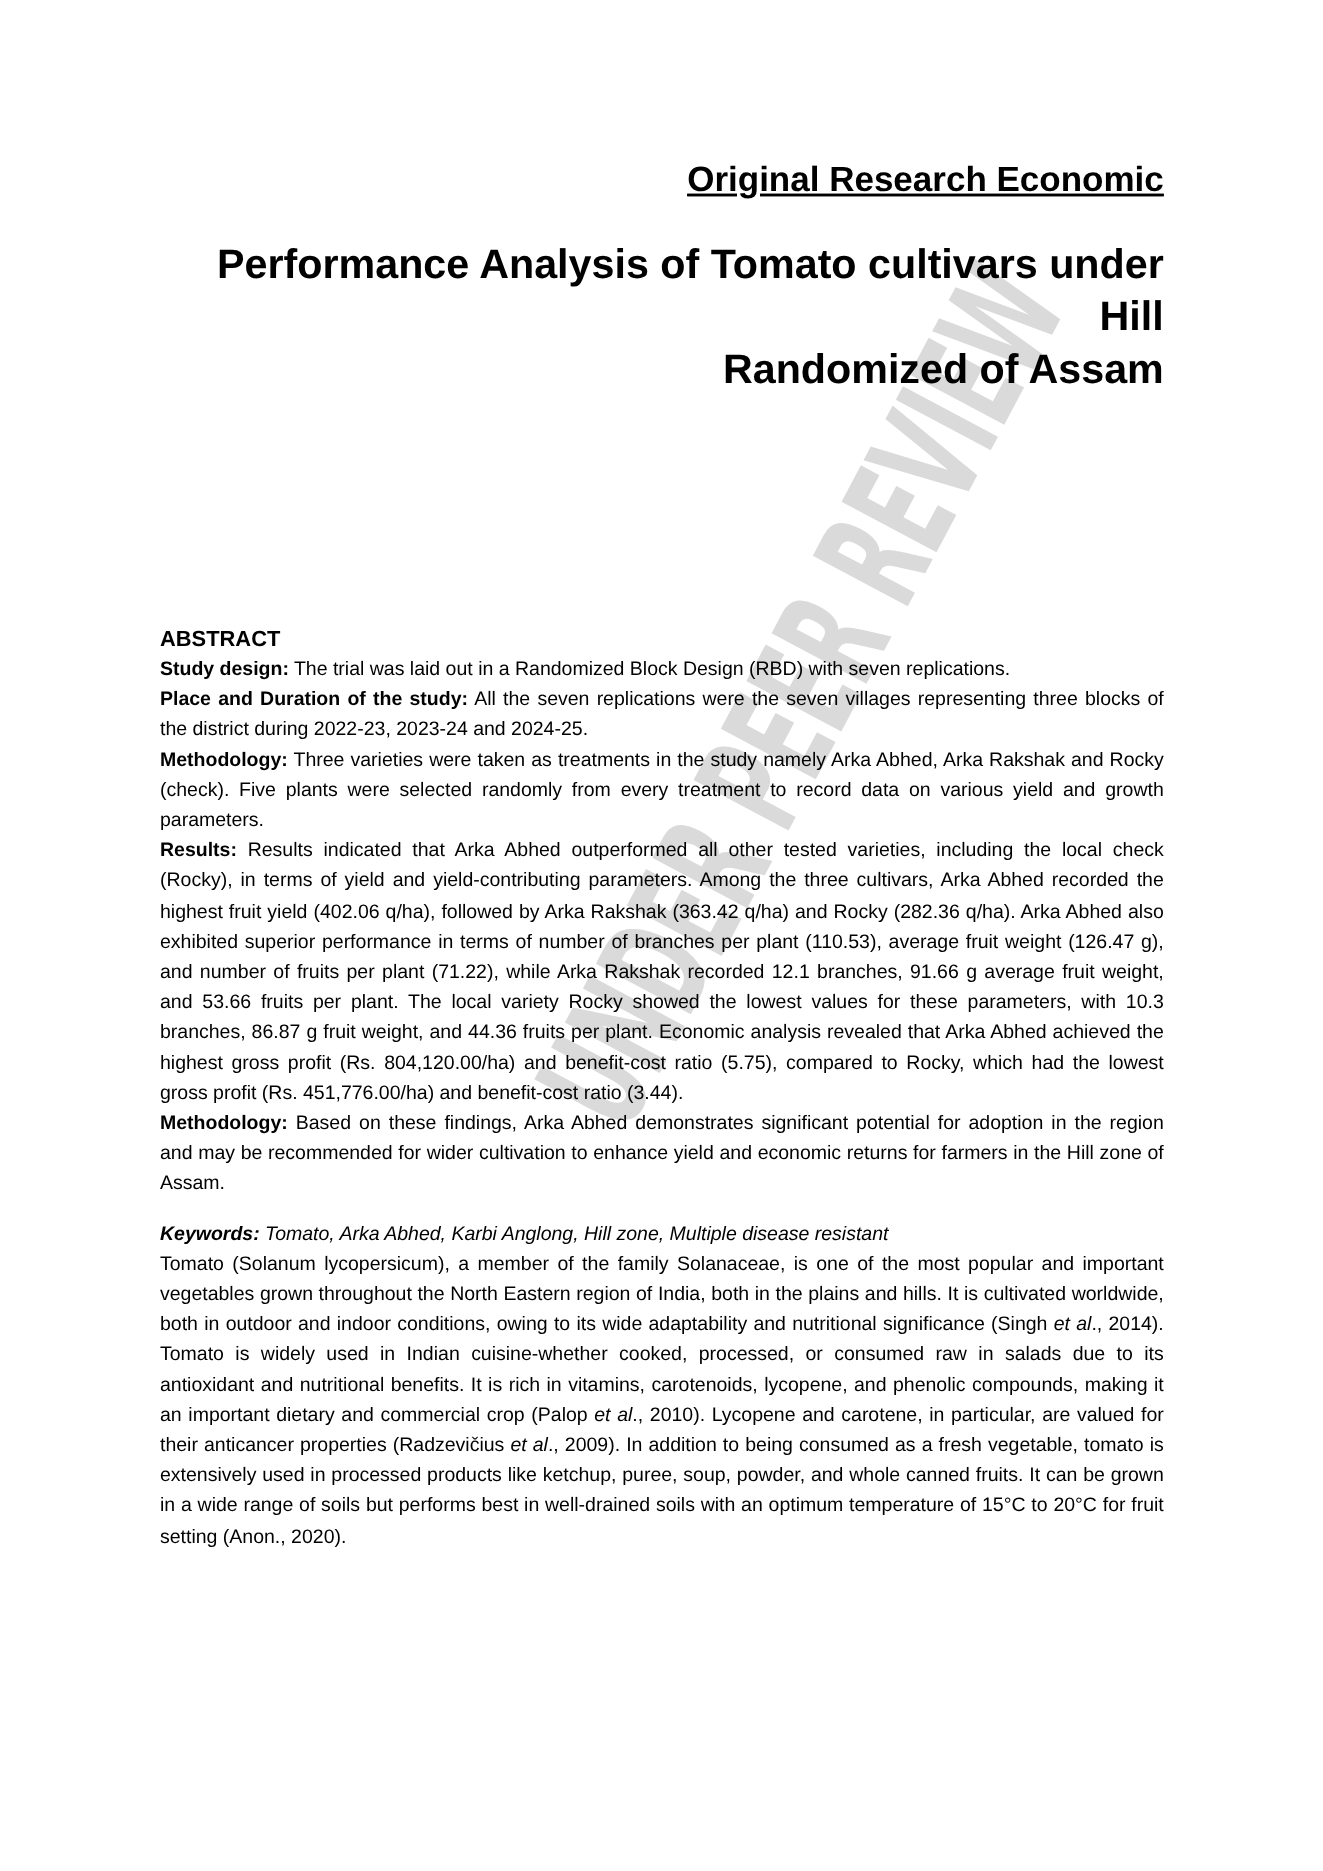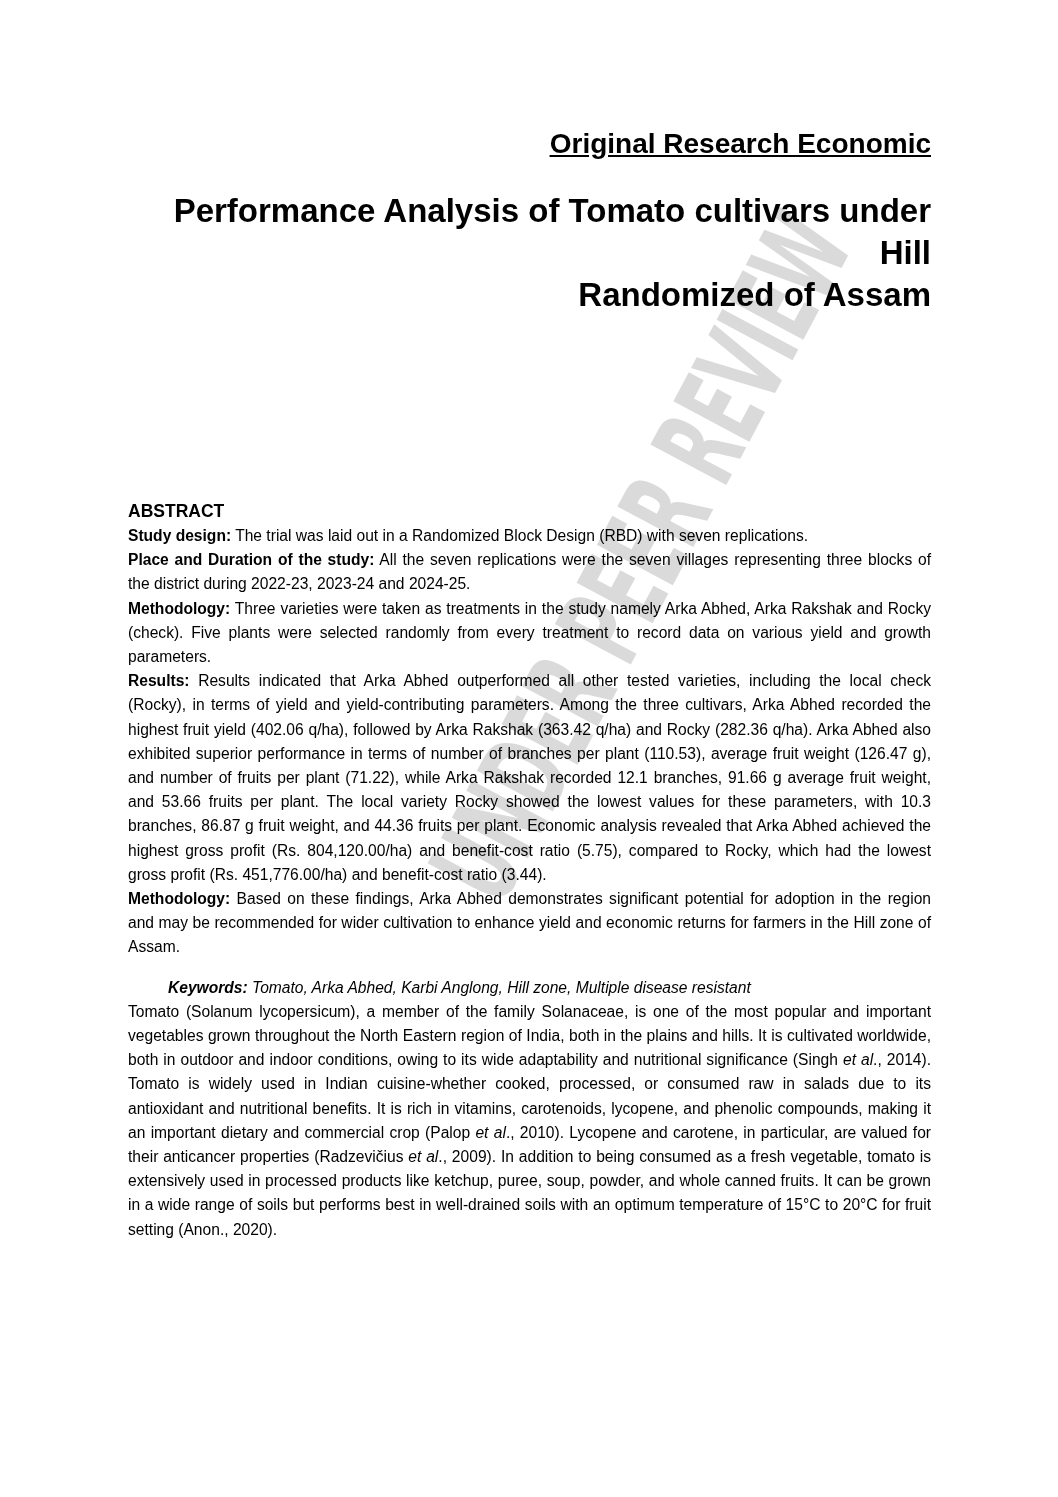--- a/index.html
+++ b/index.html
@@ -7,21 +7,21 @@
          font-family: "Liberation Sans", sans-serif; color: #000; }
   .page { position: absolute; left: 0; top: 0; width: 1058px; height: 1497px; }
   .header-block { position: absolute; left: 128px; width: 803px; text-align: right; }
   .article-type { top: 128px; font-size: 28px; font-weight: bold; text-decoration: underline; }
   .article-type span { text-decoration: underline; }
   .title { top: 190px; font-size: 33px; font-weight: bold; line-height: 42px; }
   .content { position: absolute; left: 128px; width: 803px; top: 500px; font-size: 15.6px; line-height: 24.2px; }
   .section-heading { font-size: 17.5px; font-weight: bold; line-height: 22px; margin: 0 0 2px 0; }
   .para { margin: 0; text-align: justify; }
   .lbl { font-weight: bold; }
-  .keywords { margin-top: 16px; font-style: italic; margin-left: 40px; }
+  .keywords { margin-top: 16px; font-style: italic; }
   .keywords .lbl { font-weight: bold; }
   .intro-heading { margin-top: 18px; font-size: 17.5px; font-weight: bold; line-height: 22px; }
   .watermark { position: absolute; left: 60px; top: 660px; width: 980px; text-align: center;
                font-size: 118px; font-weight: bold; color: rgba(150,150,150,0.35);
                transform: rotate(-62deg); transform-origin: 50% 50%; letter-spacing: -2px;
                white-space: nowrap; pointer-events: none; font-family: "DejaVu Sans", sans-serif; }
   .watermark span { display: inline-block; transform: scaleX(0.55); }
 </style>
 </head>
 <body>

